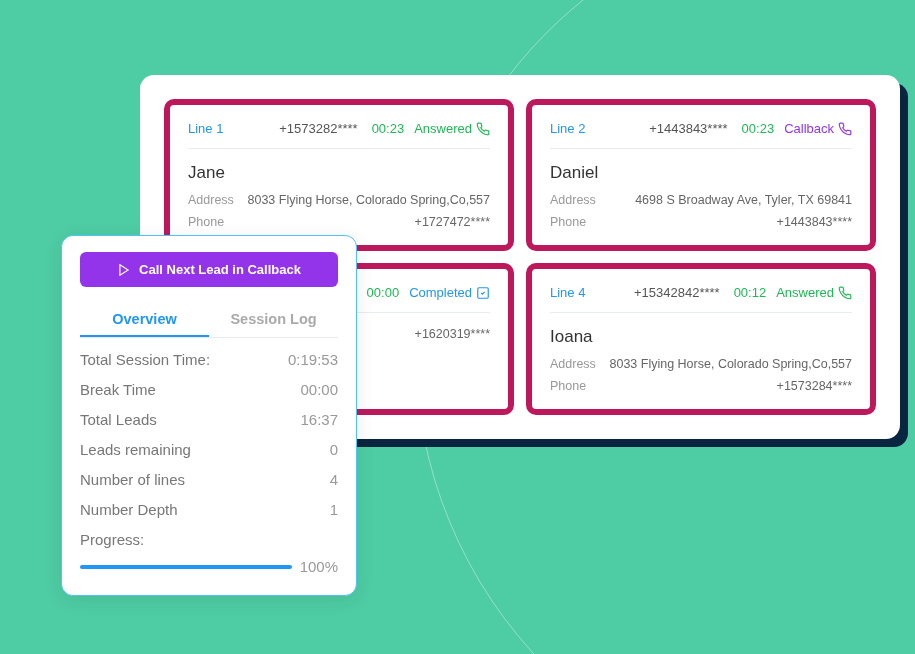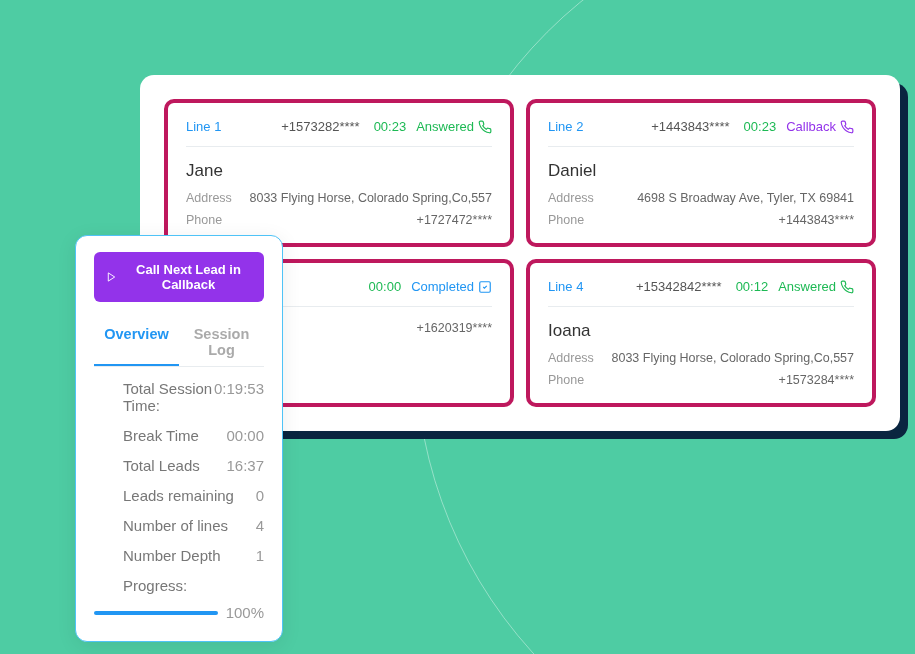--- a/index.html
+++ b/index.html
@@ -35,21 +35,21 @@
       box-shadow: 8px 8px 0 #0a2540;
     }
     
     .lines-grid {
       display: grid;
       grid-template-columns: 1fr 1fr;
       gap: 12px;
     }
     
     .line-card {
-      border: 4px solid #be185d;
+      border: 6px solid #be185d;
       border-radius: 10px;
       padding: 16px 18px;
     }
     
     .line-header {
       display: flex;
       align-items: center;
       gap: 10px;
       padding-bottom: 12px;
       border-bottom: 1px solid #e8ecef;
@@ -77,22 +77,22 @@
       font-size: 12.5px;
       color: #888;
       margin-top: 8px;
     }
     .line-row-label { color: #999; }
     .line-row-val { color: #666; text-align: right; }
     
     .overview-panel {
       position: absolute;
       top: 235px;
-      left: 75px;
-      width: 208px;
+      left: 61px;
+      width: 296px;
       background: #fff;
       border: 1.5px solid #4FC3F7;
       border-radius: 12px;
       padding: 16px 18px 20px;
       box-shadow: 0 4px 20px rgba(0,0,0,0.08);
     }
     
     .cta-btn {
       width: 100%;
       background: #9333EA;
@@ -124,21 +124,20 @@
     }
     .tab-active { color: #2196F3; border-bottom: 2.5px solid #2196F3; }
     .tab-inactive { color: #aaa; }
     
     .stat-row {
       display: flex;
       justify-content: space-between;
       font-size: 15px;
       color: #777;
       margin-top: 13px;
-      margin-left: 29px;
     }
     .stat-label { color: #777; }
     .stat-val { color: #999; }
     
     .progress-bar {
       margin-top: 10px;
       display: flex;
       align-items: center;
       gap: 8px;
     }

